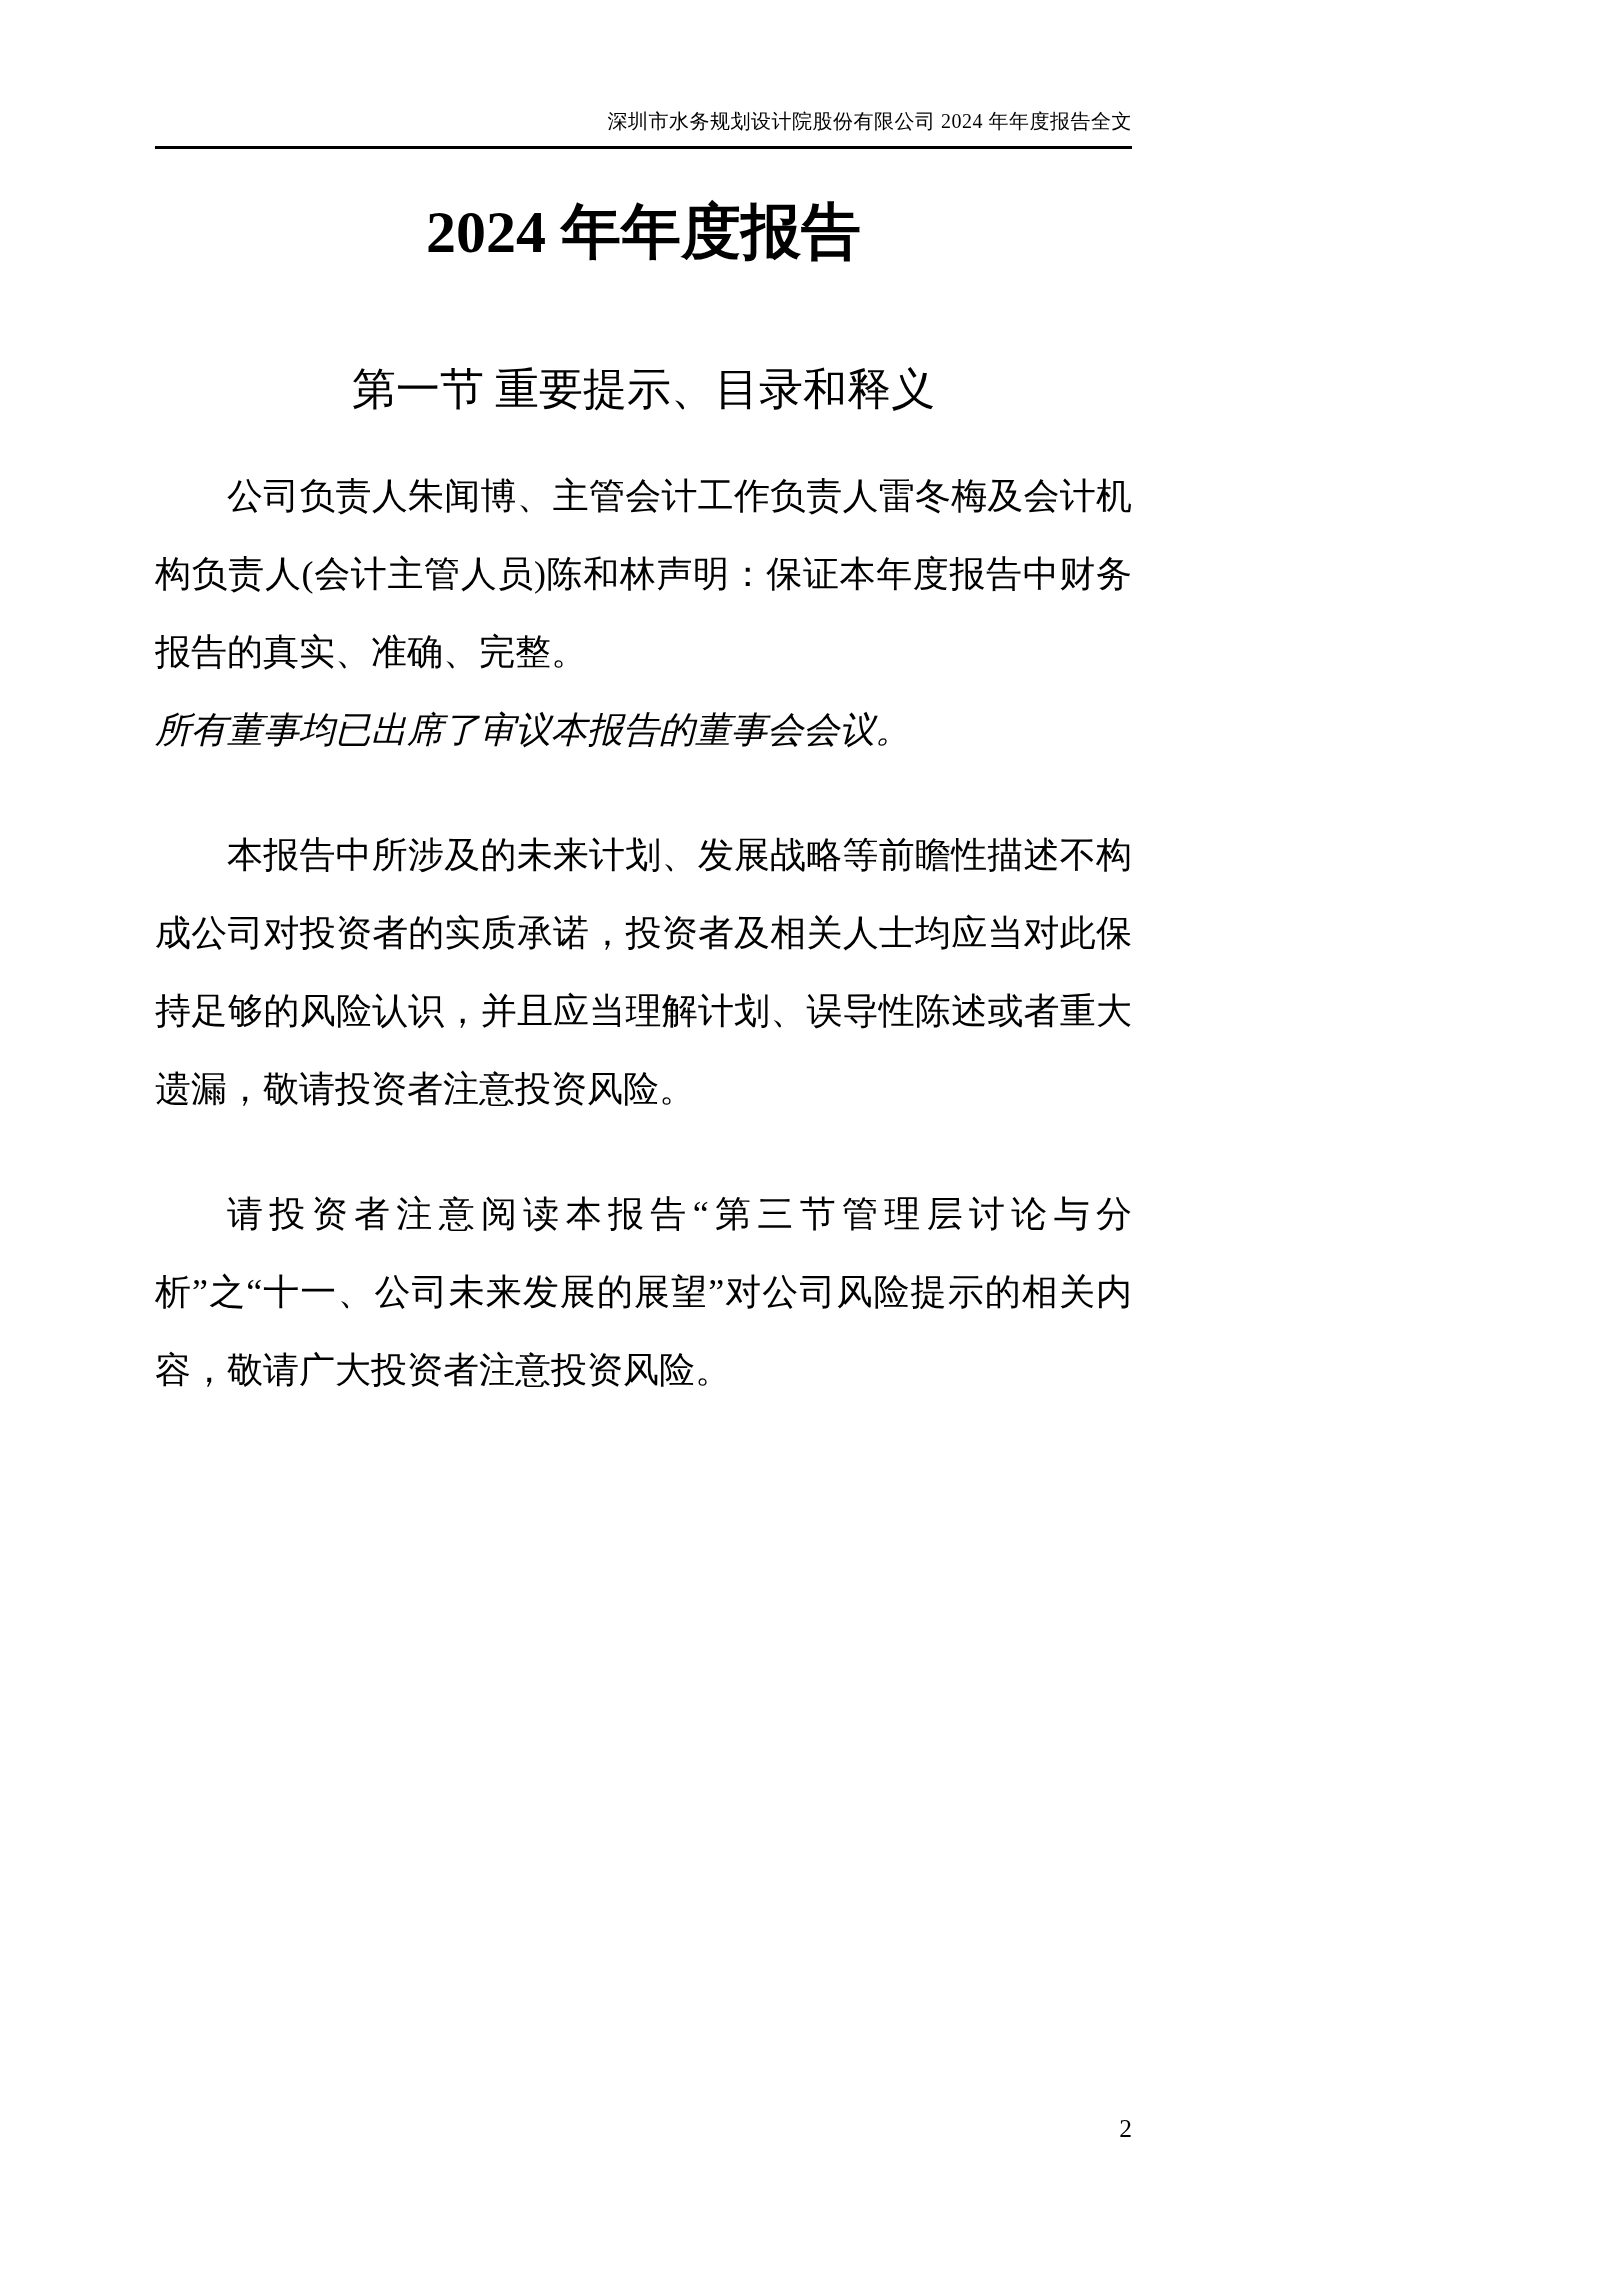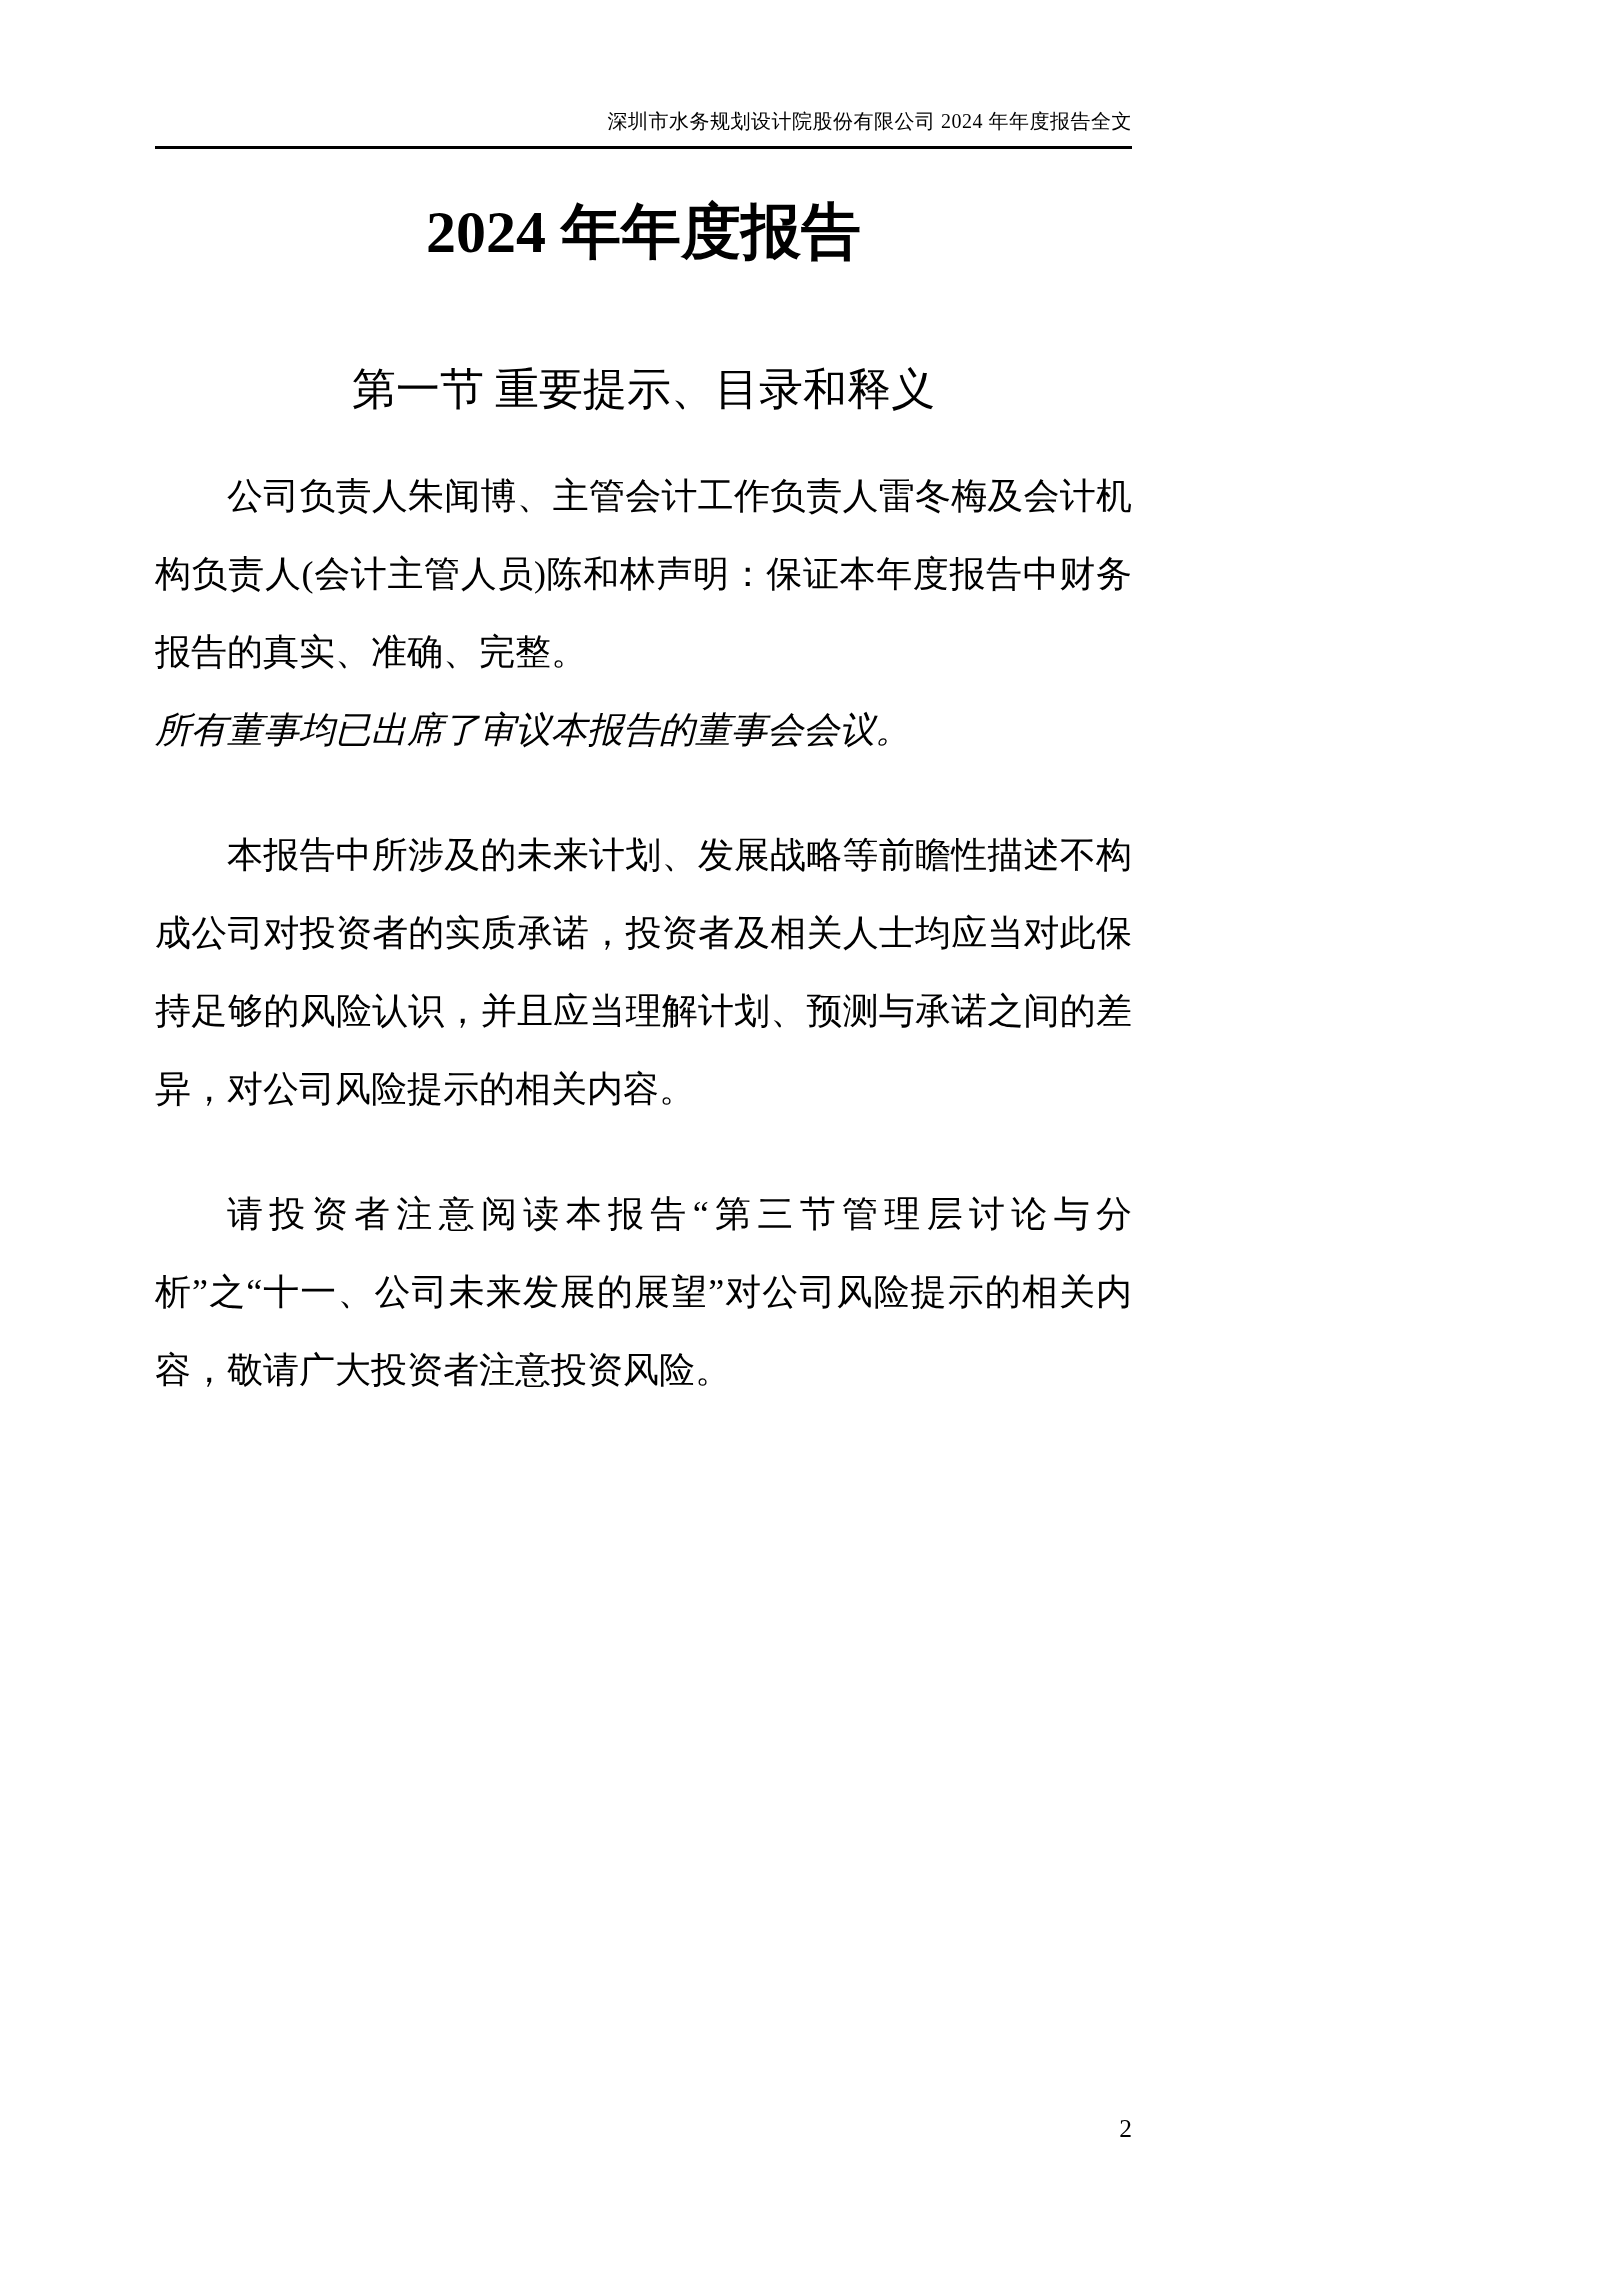--- a/index.html
+++ b/index.html
@@ -78,20 +78,20 @@
 
   <hr class="divider">
 
   <h1 class="title">2024 年年度报告</h1>
 
   <h2 class="section-heading">第一节 重要提示、目录和释义</h2>
 
   <div class="body-text">
     <p class="para">公司负责人朱闻博、主管会计工作负责人雷冬梅及会计机构负责人(会计主管人员)陈和林声明：保证本年度报告中财务报告的真实、准确、完整。</p>
     <p class="para no-indent">所有董事均已出席了审议本报告的董事会会议。</p>
-    <p class="para gap">本报告中所涉及的未来计划、发展战略等前瞻性描述不构成公司对投资者的实质承诺，投资者及相关人士均应当对此保持足够的风险认识，并且应当理解计划、预测与承诺之间的差异，对公司风险提示的相关内容。</p>
+    <p class="para gap">本报告中所涉及的未来计划、发展战略等前瞻性描述不构成公司对投资者的实质承诺，投资者及相关人士均应当对此保持足够的风险认识，并且应当理解计划、误导性陈述或者重大遗漏，敬请投资者注意投资风险。</p>
     <p class="para gap">请投资者注意阅读本报告“第三节管理层讨论与分析”之“十一、公司未来发展的展望”对公司风险提示的相关内容，敬请广大投资者注意投资风险。</p>
   </div>
 
   <div class="page-number">2</div>
 
 </div>
 
 
 </body></html>

